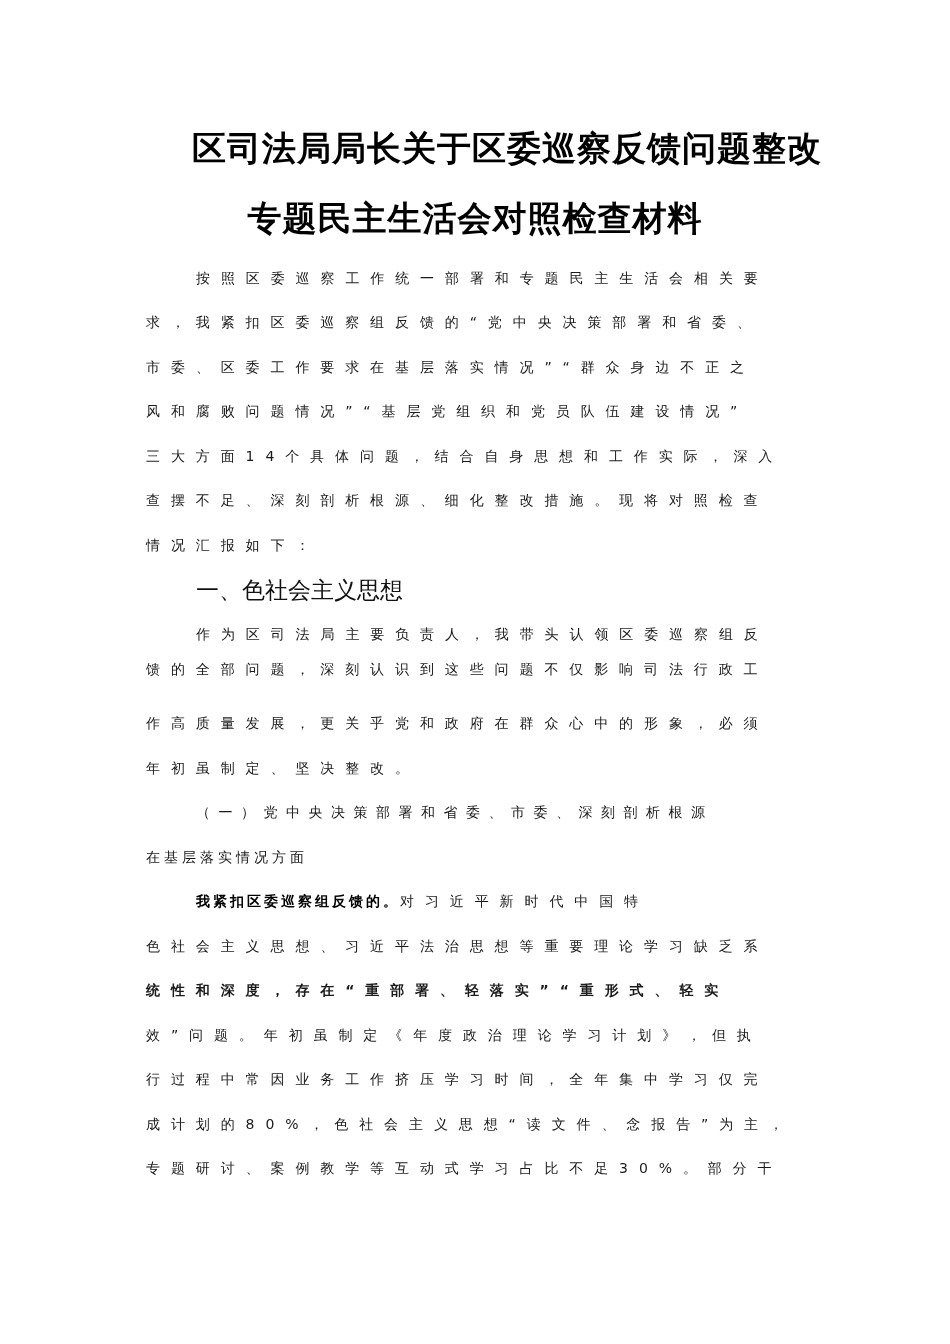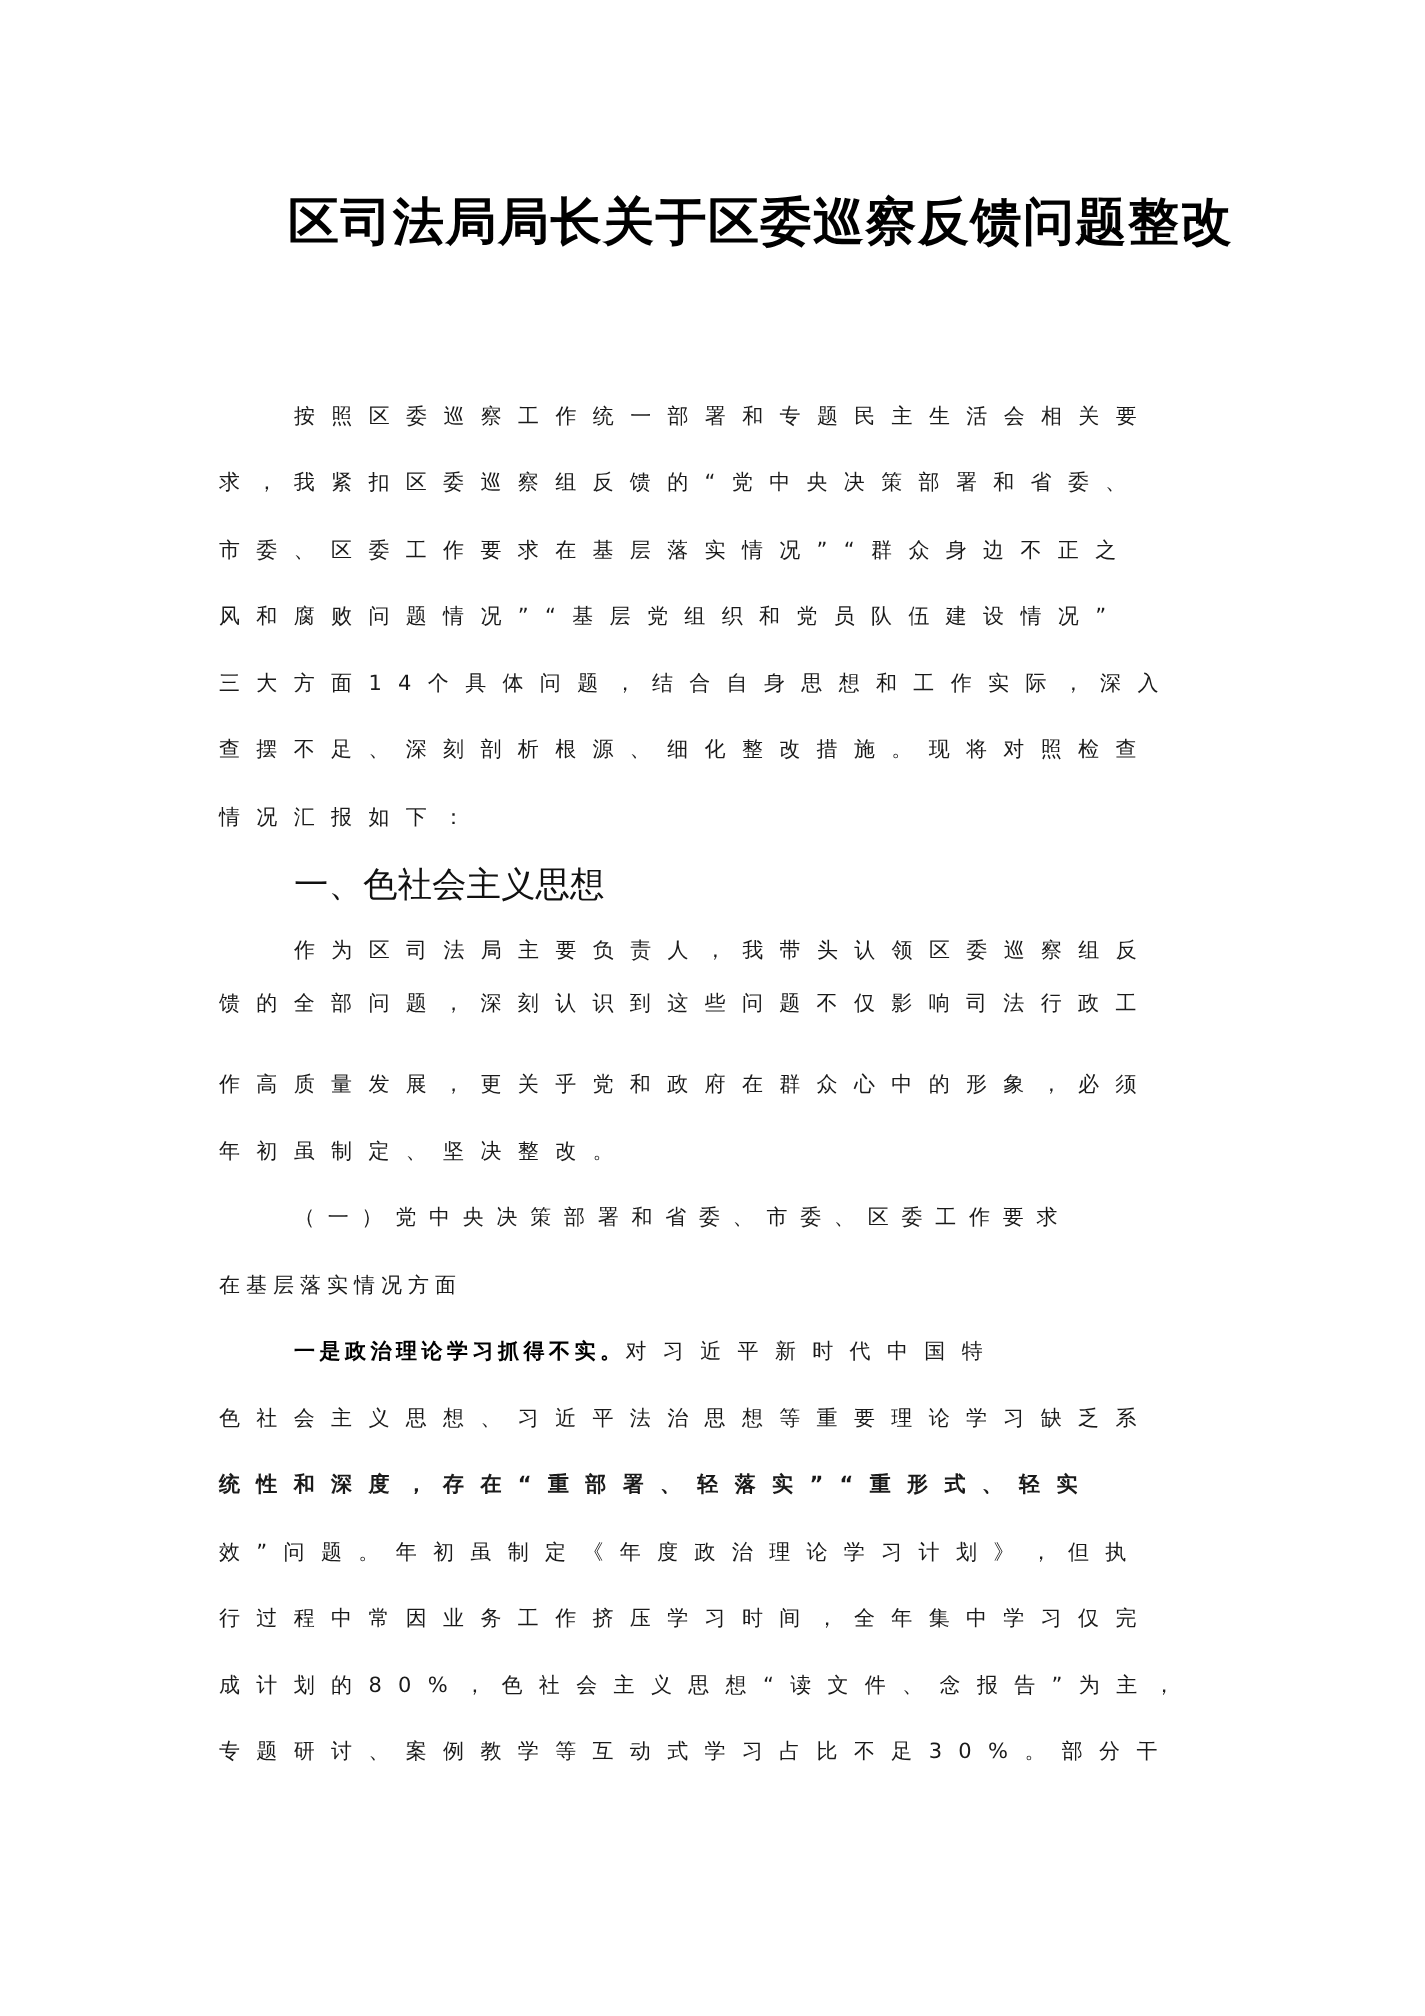--- a/index.html
+++ b/index.html
@@ -61,20 +61,21 @@
       font-weight: bold;
       color: #000000;
     }
   </style>
 </head>
 <body>
 
 <div class="page">
 
   <div class="title-line" style="top:128px;padding-left:32px;">区司法局局长关于区委巡察反馈问题整改</div>
+  <div class="title-line" style="top:198px;">专题民主生活会对照检查材料</div>
 
   <div>
     <div class="body-text" style="top:256px; left:196px; width:612px;">按照区委巡察工作统一部署和专题民主生活会相关要</div>
     <div class="body-text" style="top:300px;">求，我紧扣区委巡察组反馈的“党中央决策部署和省委、</div>
     <div class="body-text" style="top:345px;">市委、区委工作要求在基层落实情况”“群众身边不正之</div>
     <div class="body-text" style="top:389px;">风和腐败问题情况”“基层党组织和党员队伍建设情况”</div>
     <div class="body-text" style="top:434px;">三大方面14个具体问题，结合自身思想和工作实际，深入</div>
     <div class="body-text" style="top:478px;">查摆不足、深刻剖析根源、细化整改措施。现将对照检查</div>
     <div class="body-text" style="top:523px;">情况汇报如下：</div>
   </div>
@@ -82,26 +83,26 @@
   <div class="heading-1" style="top:568px;">一、色社会主义思想</div>
 
   <div>
     <div class="body-text" style="top:612px; left:196px; width:612px;">作为区司法局主要负责人，我带头认领区委巡察组反</div>
     <div class="body-text" style="top:647px;">馈的全部问题，深刻认识到这些问题不仅影响司法行政工</div>
     <div class="body-text" style="top:701px;">作高质量发展，更关乎党和政府在群众心中的形象，必须</div>
     <div class="body-text" style="top:746px;">年初虽制定、坚决整改。</div>
   </div>
 
   <div>
-    <div class="body-text" style="top:790px; left:196px; width:612px; letter-spacing:8.5px;">（一）党中央决策部署和省委、市委、区委工作要求</div>
+    <div class="body-text" style="top:790px; left:196px; width:612px; letter-spacing:8.5px;">（一）党中央决策部署和省委、市委、深刻剖析根源</div>
     <div class="body-text" style="top:835px; letter-spacing:4px;">在基层落实情况方面</div>
   </div>
 
   <div>
-    <div class="body-text" style="top:879px; left:196px; width:612px;"><span class="bold-lead" style="letter-spacing:3px;">一是政治理论学习抓得不实。</span><span>对习近平新时代中国特</span></div>
+    <div class="body-text" style="top:879px; left:196px; width:612px;"><span class="bold-lead" style="letter-spacing:3px;">我紧扣区委巡察组反馈的。</span><span>对习近平新时代中国特</span></div>
     <div class="body-text" style="top:924px;">色社会主义思想、习近平法治思想等重要理论学习缺乏系</div>
     <div class="body-text" style="top:968px;font-weight:bold;">统性和深度，存在“重部署、轻落实”“重形式、轻实</div>
     <div class="body-text" style="top:1013px;">效”问题。年初虽制定《年度政治理论学习计划》，但执</div>
     <div class="body-text" style="top:1057px;">行过程中常因业务工作挤压学习时间，全年集中学习仅完</div>
     <div class="body-text" style="top:1102px;">成计划的80%，色社会主义思想“读文件、念报告”为主，</div>
     <div class="body-text" style="top:1146px;">专题研讨、案例教学等互动式学习占比不足30%。部分干</div>
   </div>
 
 </div>
 

